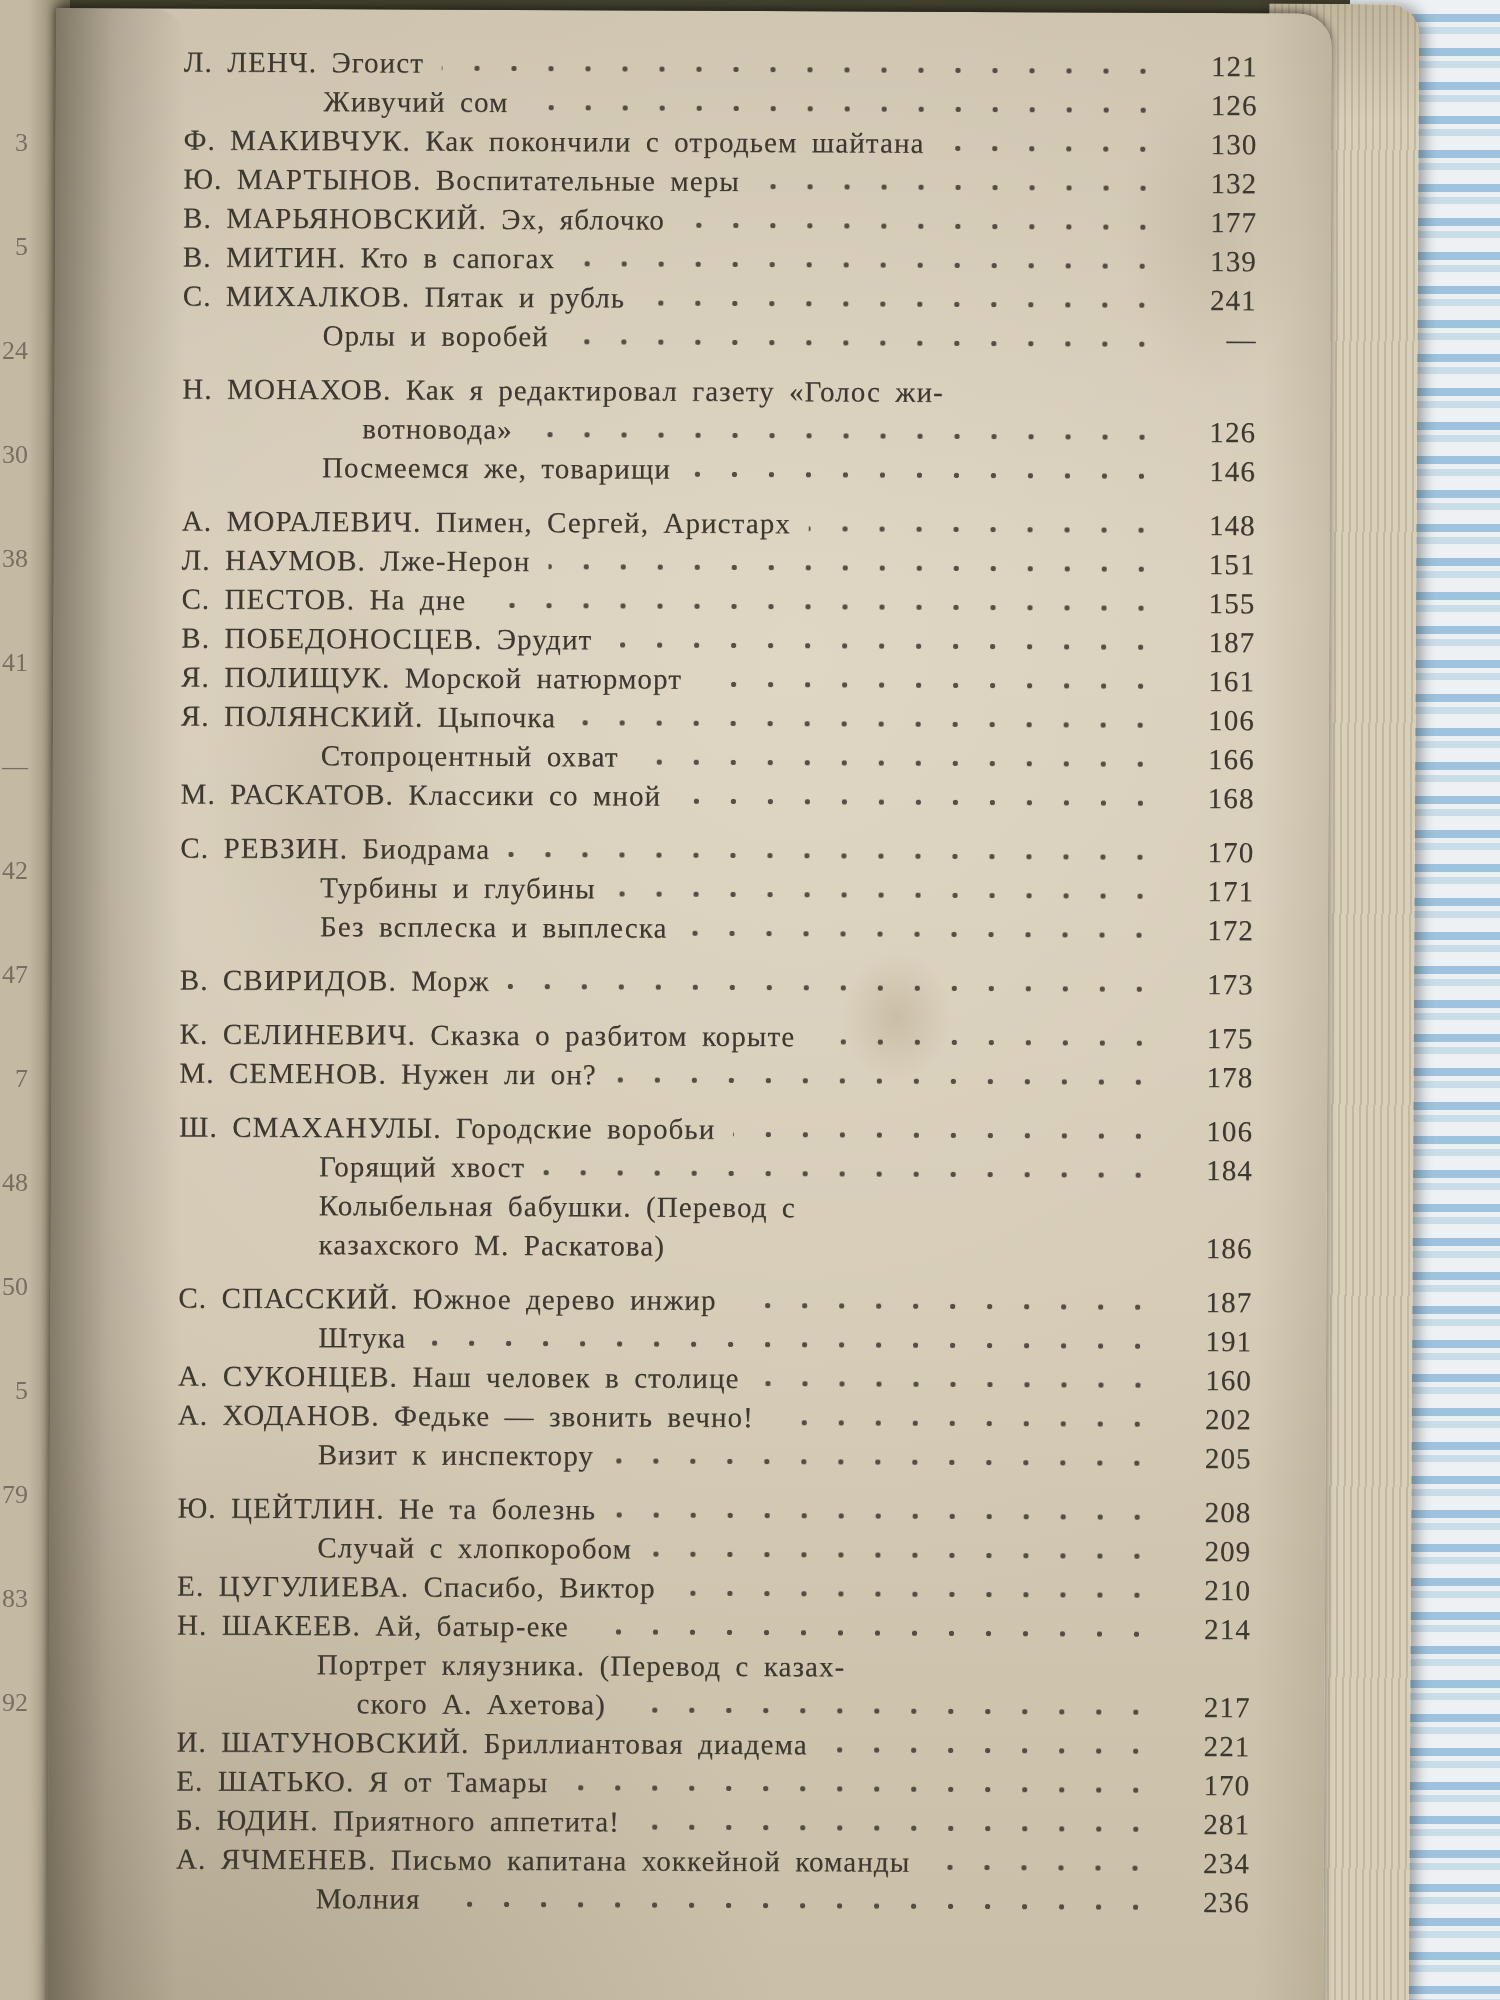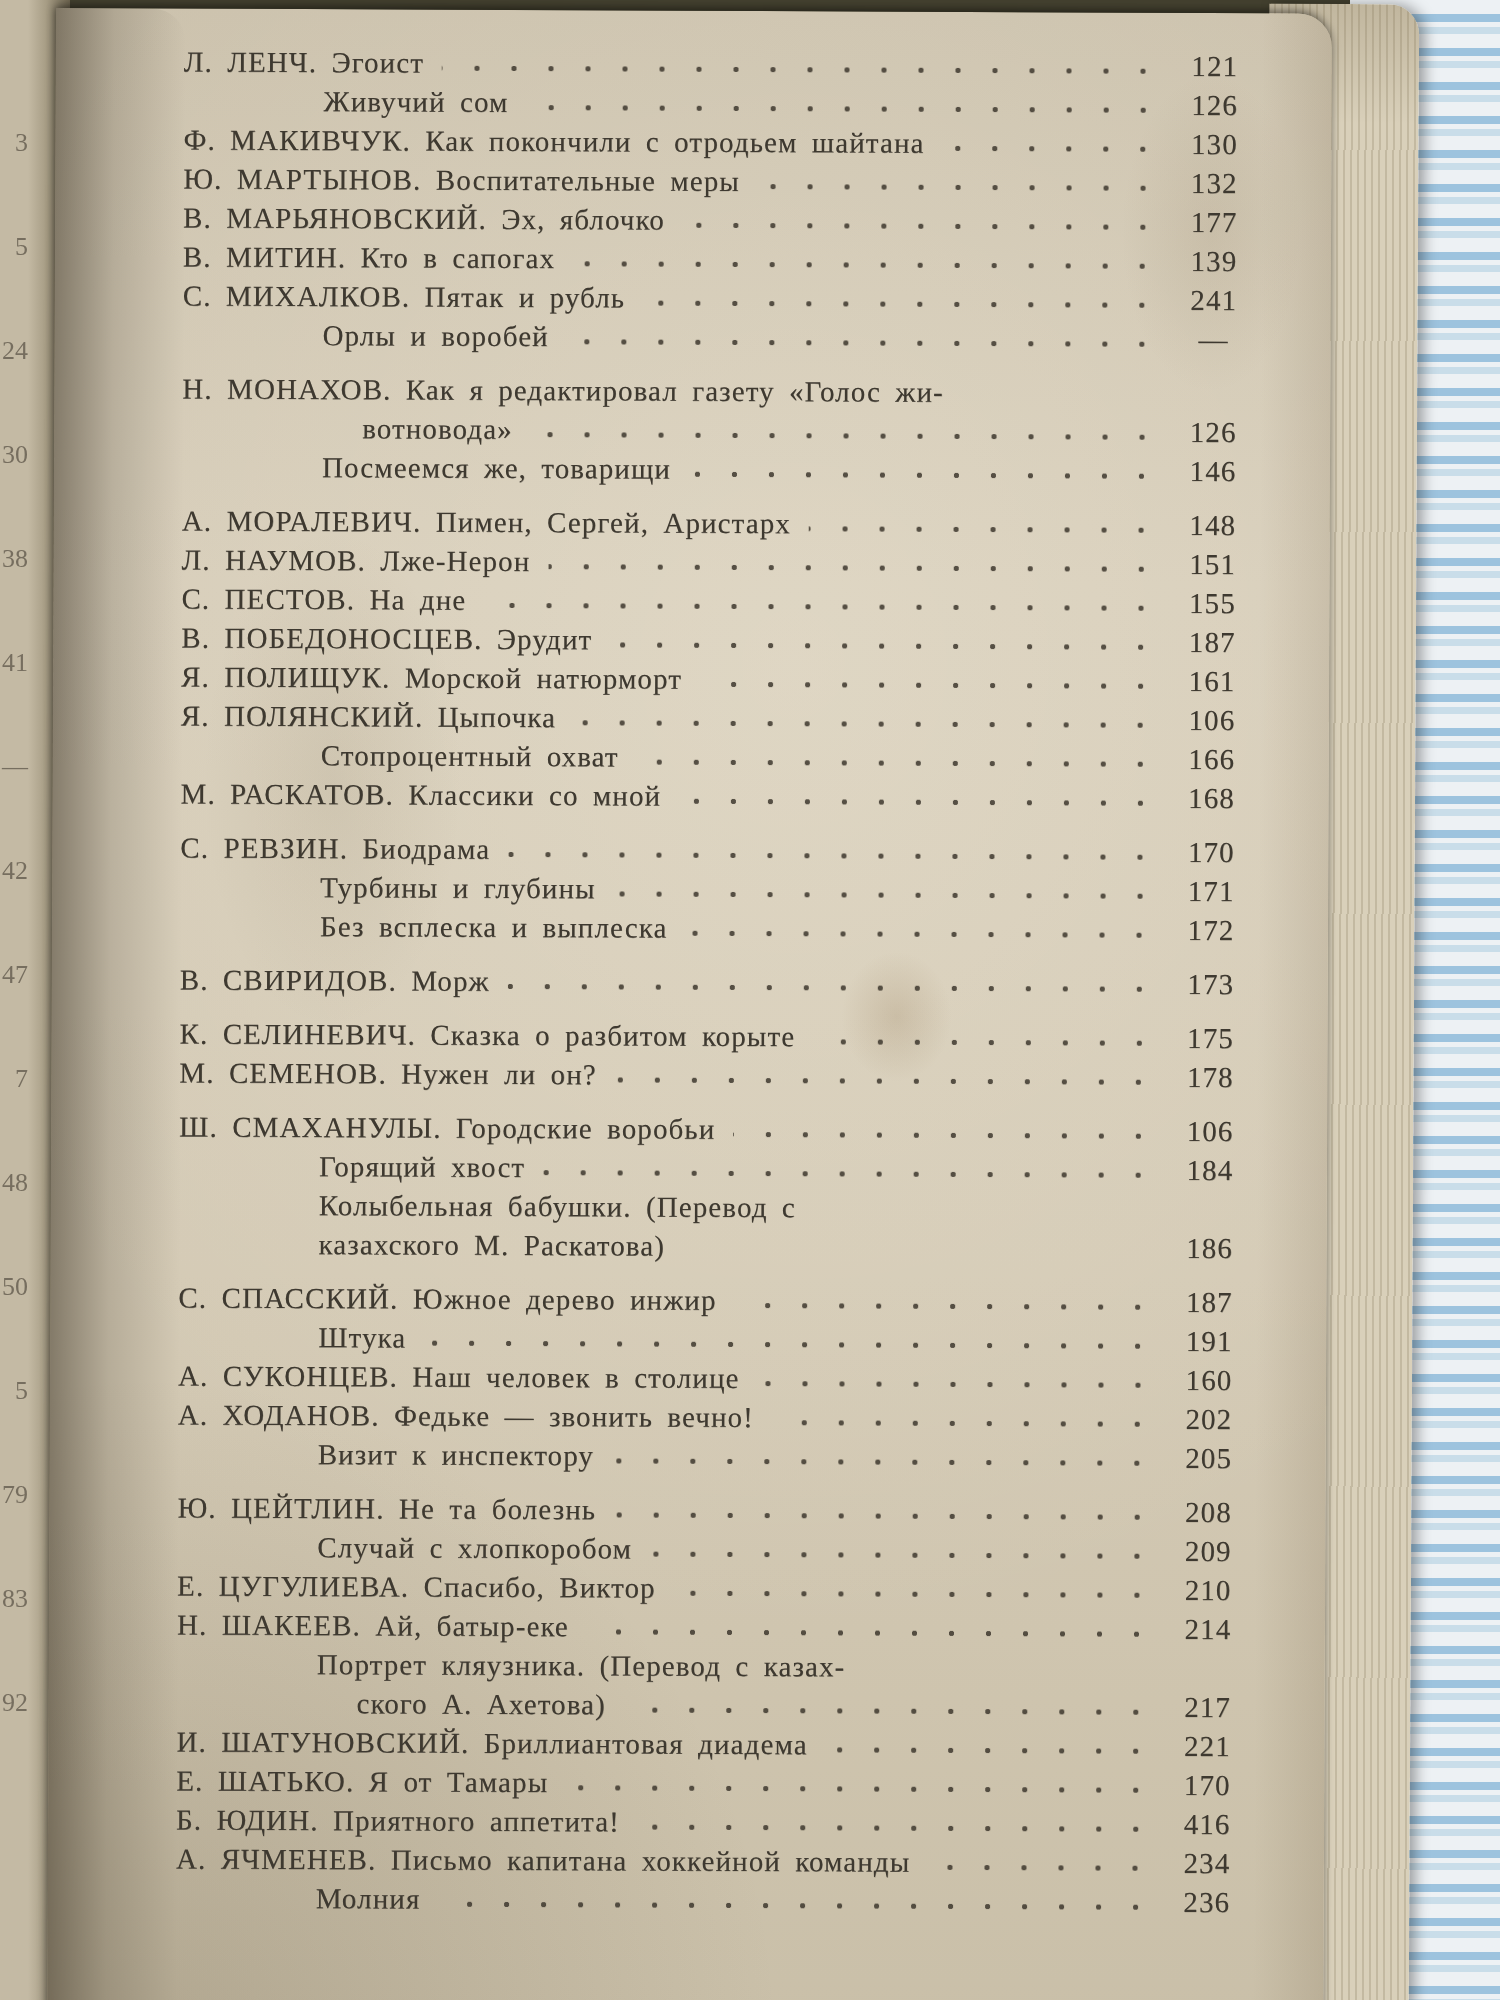--- a/index.html
+++ b/index.html
@@ -97,21 +97,21 @@
   .row .text { flex:0 0 auto; }
   .row .leader {
     flex:1 1 auto; min-width:14px; height:9px;
     margin:0 10px 0 18px;
     align-self:baseline;
     background-image:radial-gradient(circle, rgba(62,56,46,.85) 2.4px, rgba(62,56,46,0) 3px);
     background-size:37px 9px;
     background-repeat:repeat-x;
     background-position:right 0 bottom 0;
   }
-  .row .num { flex:0 0 auto; width:86px; text-align:center; }
+  .row .num { flex:0 0 auto; width:86px; text-align:right; }
 </style>
 </head>
 <body>
 
 <div class="scene">
 
   <div class="cloth"></div>
 
   <div class="page-stack"></div>
 
@@ -344,21 +344,21 @@
     <span class="num">221</span>
   </div>
         <div class="row" style="padding-left: 0px;">
     <span class="text">Е. ШАТЬКО. Я от Тамары</span>
     <span class="leader"></span>
     <span class="num">170</span>
   </div>
         <div class="row" style="padding-left: 0px;">
     <span class="text">Б. ЮДИН. Приятного аппетита!</span>
     <span class="leader"></span>
-    <span class="num">416</span>
+    <span class="num">281</span>
   </div>
         <div class="row" style="padding-left: 0px;">
     <span class="text">А. ЯЧМЕНЕВ. Письмо капитана хоккейной команды</span>
     <span class="leader"></span>
     <span class="num">234</span>
   </div>
         <div class="row" style="padding-left: 140px;">
     <span class="text">Молния</span>
     <span class="leader"></span>
     <span class="num">236</span>

